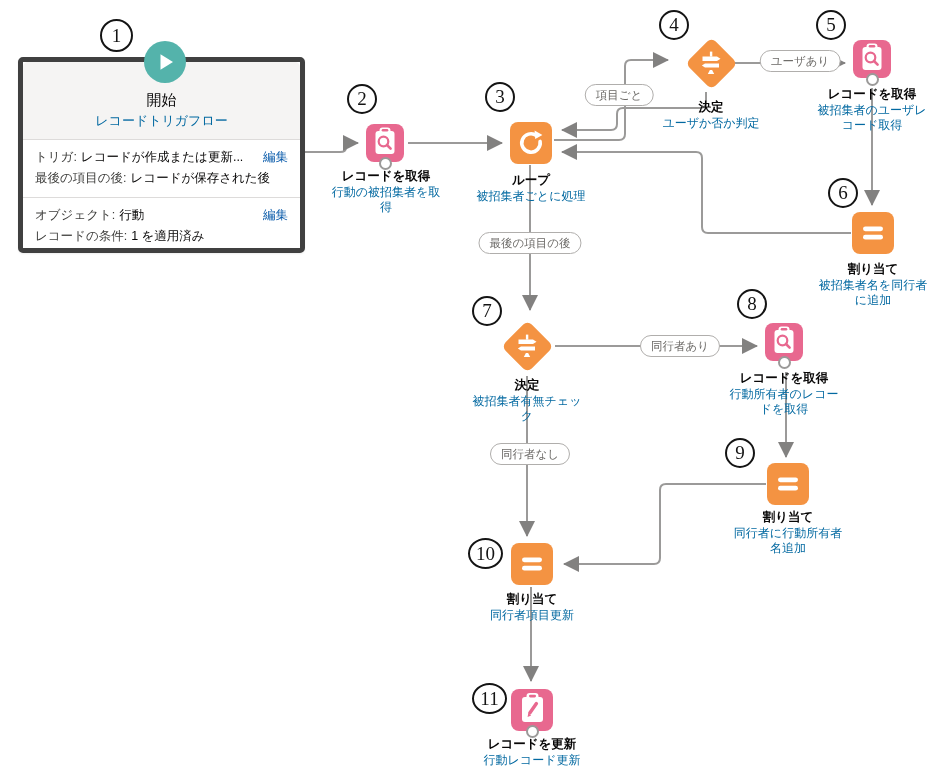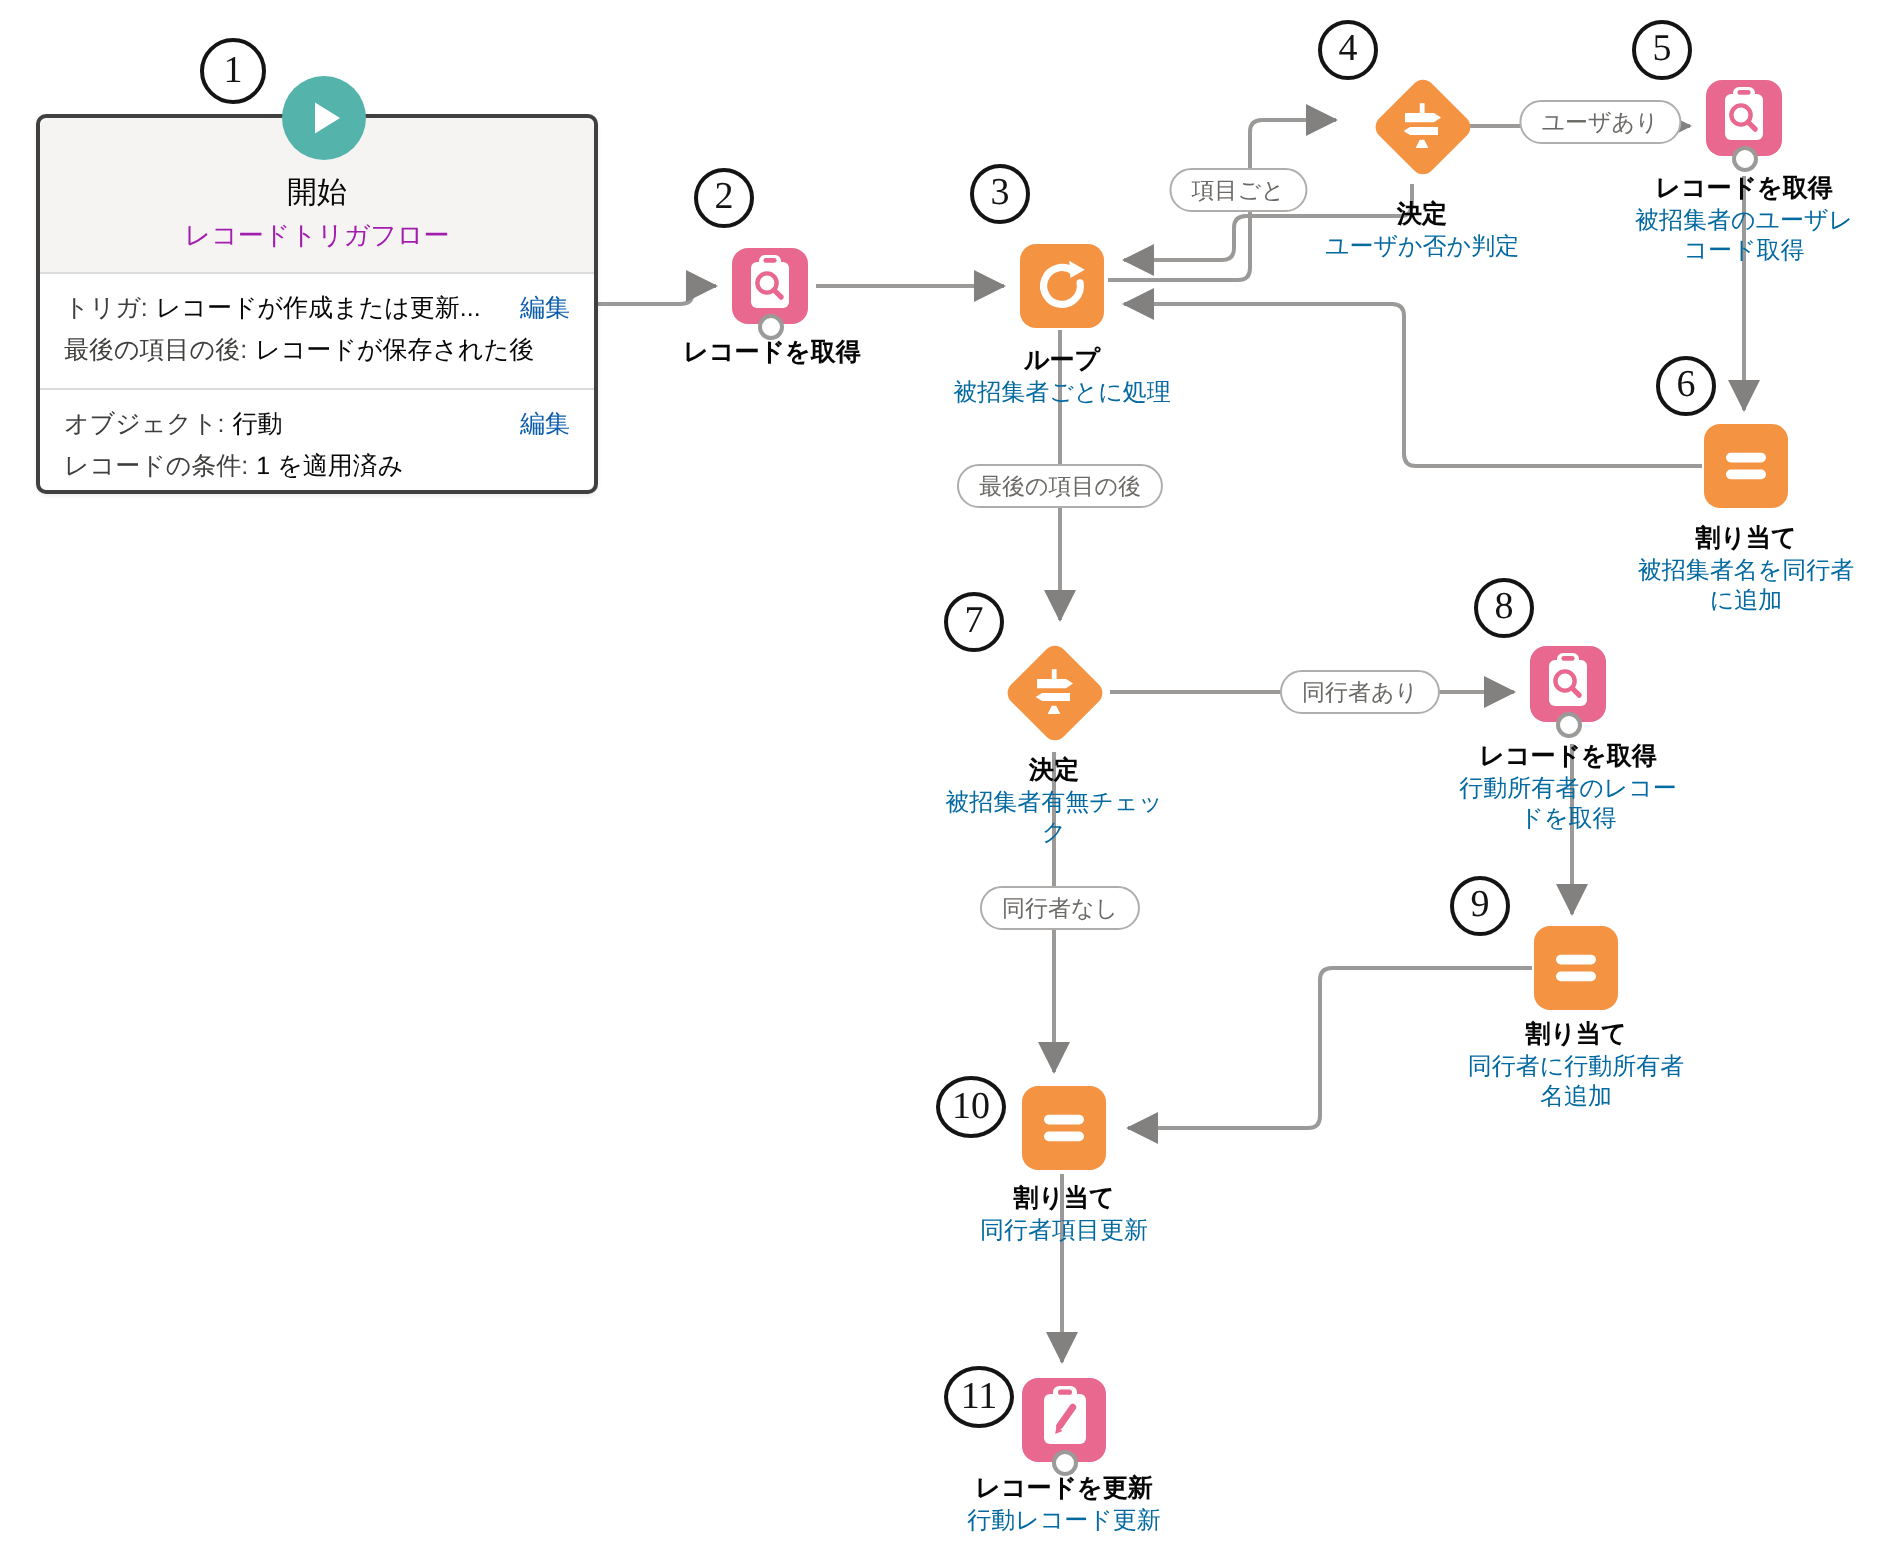--- a/index.html
+++ b/index.html
@@ -5,28 +5,28 @@
   html,body{margin:0;padding:0;background:#fff;}
   #canvas{
     position:relative;width:945px;height:780px;overflow:hidden;background:#fff;
     font-family:"Liberation Sans","DejaVu Sans",sans-serif;color:#3e3e3c;
   }
   
   #wires{position:absolute;left:0;top:0;z-index:1;}
   
   .start-block{
     position:absolute;left:18px;top:57px;width:277px;height:186px;z-index:2;
-    background:#fff;border:2px solid #404040;border-radius:5px;
+    background:#fff;border:5px solid #404040;border-radius:5px;
     box-shadow:0 1px 2px rgba(0,0,0,.07);
   }
   .sb-header{height:77px;background:#f5f4f3;border-bottom:1px solid #dddbda;
     border-radius:5px 5px 0 0;text-align:center;}
   .sb-play{position:absolute;left:50%;top:-21px;margin-left:-18px;width:42px;height:42px;}
   .sb-title{padding-top:29px;font-size:15px;font-weight:500;color:#080707;line-height:1.2;}
-  .sb-sub{font-size:13px;color:#a21caf;margin-top:3px;}
+  .sb-sub{font-size:13px;color:#0369a1;margin-top:3px;}
   .sb-row{padding:7px 12px 8px 12px;font-size:12.5px;line-height:21px;border-bottom:1px solid #dddbda;}
   .sb-row:last-child{border-bottom:none;}
   .sb-line{display:flex;align-items:flex-start;white-space:nowrap;overflow:hidden;}
   .sb-line b{color:#080707;margin-left:4px;font-weight:normal;}
   .sb-edit{margin-left:auto;color:#0b5cab;cursor:pointer;font-weight:normal;}
   
   .icon{position:absolute;z-index:2;border-radius:8px;}
   .icon.pink{width:38px;height:38px;background:#e8688f;}
   .icon.orange{width:42px;height:42px;background:#f49342;}
   .icon svg{display:block;}
@@ -119,20 +119,21 @@
       <rect x="9.5" y="7" width="19" height="23" rx="3" fill="#fff"></rect>
       <rect x="13.5" y="3.5" width="11" height="6.5" rx="3" fill="#fff"></rect>
       <rect x="15.7" y="5" width="6.6" height="2.4" rx="1.2" fill="#e8688f"></rect>
       <circle cx="17.5" cy="17.5" r="4.8" fill="#fff" stroke="#e8688f" stroke-width="2.2"></circle>
       <line x1="21" y1="21" x2="24.6" y2="24.6" stroke="#e8688f" stroke-width="2.6" stroke-linecap="round"></line>
     </svg>
     <span class="dot"></span>
   </div>
   <div class="nlabel" style="left:330px;top:169px">
     <div class="ntitle">レコードを取得</div>
+    <div class="ndesc">行動の被招集者を取得</div>
   </div>
 
   <div class="icon orange" style="left:510px;top:122px">
     <svg width="42" height="42" viewBox="0 0 42 42">
       <path d="M26.5,13.6 A9.2,9.2 0 1 0 30.06,19.4" fill="none" stroke="#fff" stroke-width="3.6" stroke-linecap="round"></path>
       <path d="M24.6,8.4 L32.4,12.9 L25.2,17 z" fill="#fff"></path>
     </svg>
   </div>
   <div class="nlabel" style="left:475px;top:173px">
     <div class="ntitle">ループ</div>

